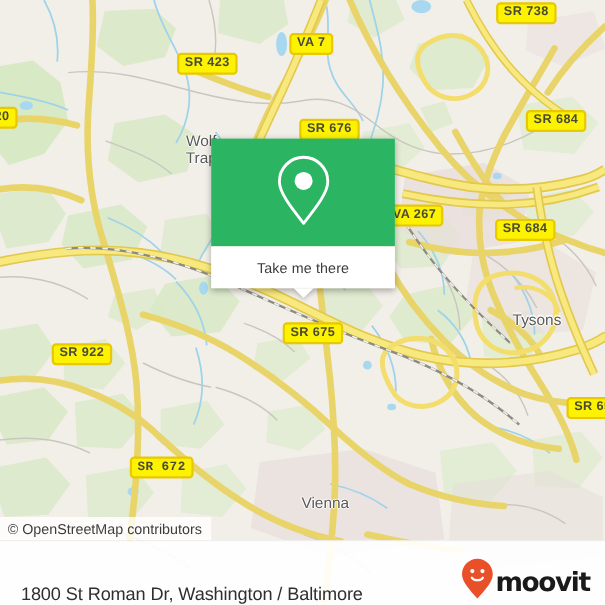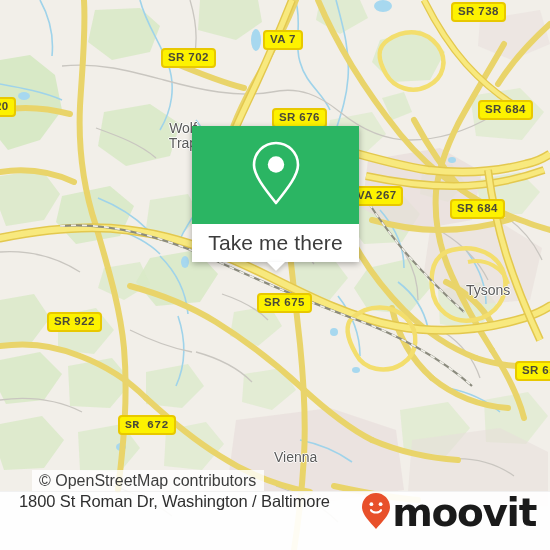--- a/index.html
+++ b/index.html
@@ -76,21 +76,21 @@
   #callout-bottom {
     background: #ffffff;
     height: 38px;
     display: flex;
     align-items: center;
     justify-content: center;
     position: relative;
   }
   #callout-label {
     color: #3c3c3c;
-    font-size: 21px;
+    font-size: 13px;
     font-family: "Liberation Sans", sans-serif;
     letter-spacing: .1px;
   }
   #callout-tail {
     position: absolute;
     left: 50%;
     bottom: -9px;
     margin-left: -9px;
     width: 0; height: 0;
     border-left: 9px solid transparent;
@@ -102,55 +102,54 @@
   
   #attribution {
     position: absolute;
     left: 0; top: 470px;
     height: 21px;
     background: rgba(255,255,255,.80);
     display: flex;
     align-items: center;
     padding: 0 8px 0 7px;
     box-sizing: border-box;
-    font-size: 16px;
+    font-size: 13px;
     color: #3d3d3d;
     font-family: "Liberation Sans", sans-serif;
     white-space: nowrap;
-    margin-left: 32px;
   }
 
   
   #footer {
     position: absolute;
     left: 0; top: 491px;
     width: 550px; height: 59px;
     background: rgba(255,255,255,.92);
     display: flex;
-    align-items: flex-start;
+    align-items: flex-end;
     justify-content: space-between;
     padding: 0 14px 0 19px;
     box-sizing: border-box;
     border-top: 1px solid rgba(0,0,0,.05);
   }
   #footer-title {
     color: #2f2f2f;
     font-size: 16.5px;
     font-family: "Liberation Sans", sans-serif;
     letter-spacing: -0.1px;
     white-space: nowrap;
   }
   #brand {
     display: flex;
     align-items: center;
     gap: 1px;
   }
   #brand-text {
     color: #1a1a1a;
-    font-size: 39px;
+    font-size: 24px;
     font-family: "DejaVu Sans", sans-serif;
     font-weight: bold;
     letter-spacing: -1.3px;
     line-height: 32px;
   }
 </style>
 </head>
 <body>
 
 <div id="screen">
@@ -311,21 +310,21 @@
         <path d="M60,226 C110,222 160,236 210,258 C258,280 304,300 352,318 C396,334 438,356 472,386" stroke="#8b8b7e" stroke-width="2.2" fill="none"></path>
         <path d="M60,226 C110,222 160,236 210,258 C258,280 304,300 352,318 C396,334 438,356 472,386" stroke="#f0efe8" stroke-width="1.6" stroke-dasharray="5 6" fill="none"></path>
         <path d="M352,176 C366,200 382,224 400,246 C420,270 442,292 464,312" stroke="#8b8b7e" stroke-width="2" fill="none"></path>
         <path d="M352,176 C366,200 382,224 400,246 C420,270 442,292 464,312" stroke="#f0efe8" stroke-width="1.5" stroke-dasharray="5 6" fill="none"></path>
       </g>
     </svg>
 
     <div id="shields">
         <div class="shield" style="left: 451px; top: 2px;">SR 738</div>
         <div class="shield" style="left: 263px; top: 30px;">VA 7</div>
-        <div class="shield" style="left: 161px; top: 48px;">SR 702</div>
+        <div class="shield" style="left: 161px; top: 48px;">SR 423</div>
         <div class="shield" style="left: 272px; top: 108px;">SR 676</div>
         <div class="shield" style="left: 478px; top: 100px;">SR 684</div>
         <div class="shield" style="left: -12px; top: 97px;">20</div>
         <div class="shield" style="left: 350px; top: 186px;">VA 267</div>
         <div class="shield" style="left: 450px; top: 199px;">SR 684</div>
         <div class="shield" style="left: 257px; top: 293px;">SR 675</div>
         <div class="shield" style="left: 47px; top: 312px;">SR 922</div>
         <div class="shield" style="left: 515px; top: 361px;">SR 65</div>
         <div class="shield" style="left: 118px; top: 415px; font-family: Liberation Mono, monospace;">SR 672</div>
       </div>

